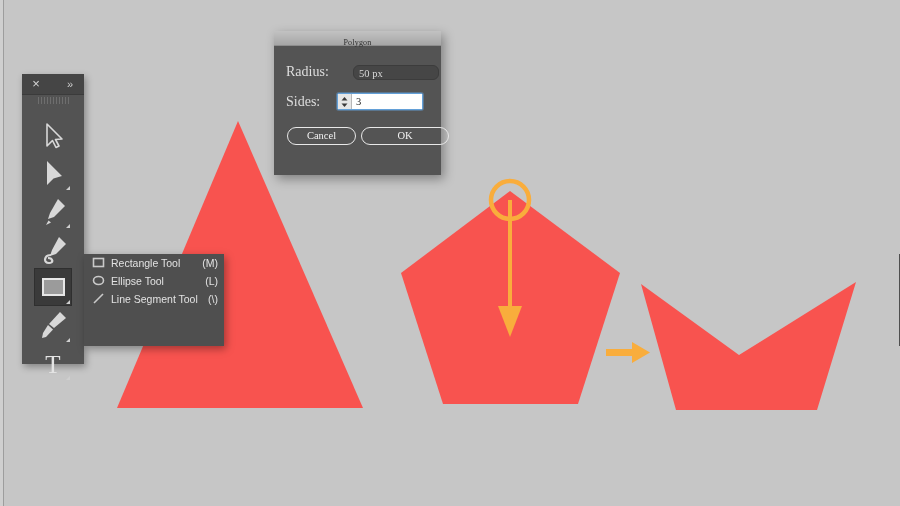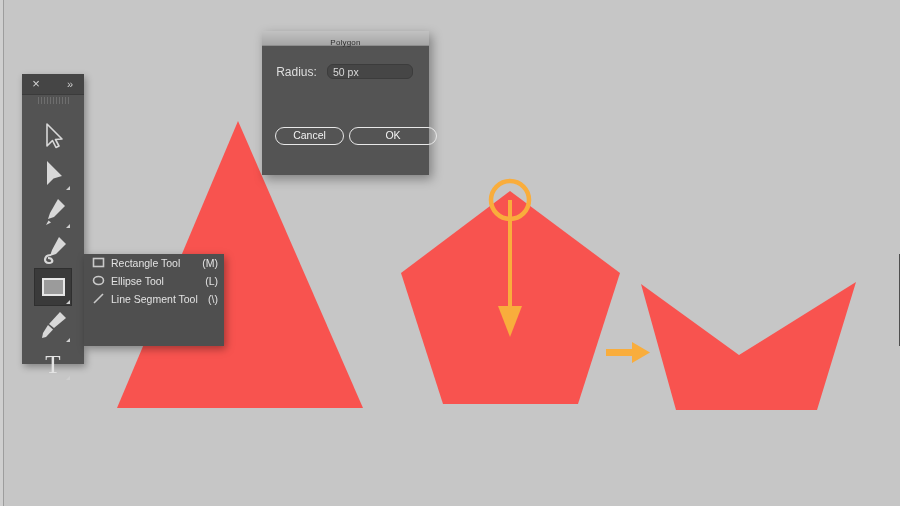--- a/index.html
+++ b/index.html
@@ -140,24 +140,25 @@
   .flyout-tearoff {
     position: absolute;
     right: -4px; top: 254px;
     width: 5px; height: 92px;
     background: #4f4f4f;
   }
 
   
   .dialog {
     position: absolute;
-    left: 262px; top: 31px;
+    left: 274px; top: 31px;
     width: 167px; height: 144px;
     background: #545454;
     box-shadow: 3px 4px 10px rgba(0,0,0,.35);
+    font-family: Liberation Serif, serif;
   }
   .dialog-titlebar {
     position: absolute;
     left: 0; top: 0;
     width: 167px; height: 14px;
     background: linear-gradient(#c2c2c2, #a6a6a6);
     border-bottom: 1px solid #8d8d8d;
     text-align: center;
   }
   .dialog-title {
@@ -166,22 +167,22 @@
     line-height: 14px;
     letter-spacing: .2px;
   }
   .field-row {
     position: absolute;
     display: flex;
     align-items: center;
   }
   .field-label {
     color: #dedede;
-    font-size: 12px;
-    text-align: center;
+    font-size: 14px;
+    text-align: left;
   }
   .input-readonly {
     height: 15px;
     background: #464646;
     border: 1px solid #3c3c3c;
     color: #d9d9d9;
     font-size: 10.5px;
     line-height: 15px;
     padding-left: 5px;
     box-sizing: border-box;
@@ -371,21 +372,33 @@
     
   </div>
 
   <div class="dialog">
     <div class="dialog-titlebar">
       <span class="dialog-title">Polygon</span>
     </div>
 
     <div class="field-row" style="left:12px; top:33px;">
       <span class="field-label" style="width:45px">Radius:</span>
-      <span class="input-readonly" style="width:86px; margin-left:8px;border-radius:6px;">50 px</span>
-    </div>
-
+      <span class="input-readonly" style="width:86px; margin-left:22px;border-radius:6px;">50 px</span>
+    </div>
+
+    <div class="field-row" style="left:12px; top:62px;">
+      <span class="field-label" style="width:45px">Sides:</span>
+      <span class="spin-wrap" style="width:86px; margin-left:6px;">
+        <span class="spin-btns">
+          <svg width="9" height="12" viewBox="0 0 9 12">
+            <polygon points="4.5,1 7.5,4.6 1.5,4.6" fill="#3a3a3a"></polygon>
+            <polygon points="4.5,11 7.5,7.4 1.5,7.4" fill="#3a3a3a"></polygon>
+          </svg>
+        </span>
+        <span class="spin-input">3</span>
+      </span>
+    </div>
 
     <div class="dlg-btn" style="left:13px; top:96px; width:69px;">Cancel</div>
     <div class="dlg-btn" style="left:87px; top:96px; width:88px;">OK</div>
   </div>
 
 </div>
 
 </body></html>

